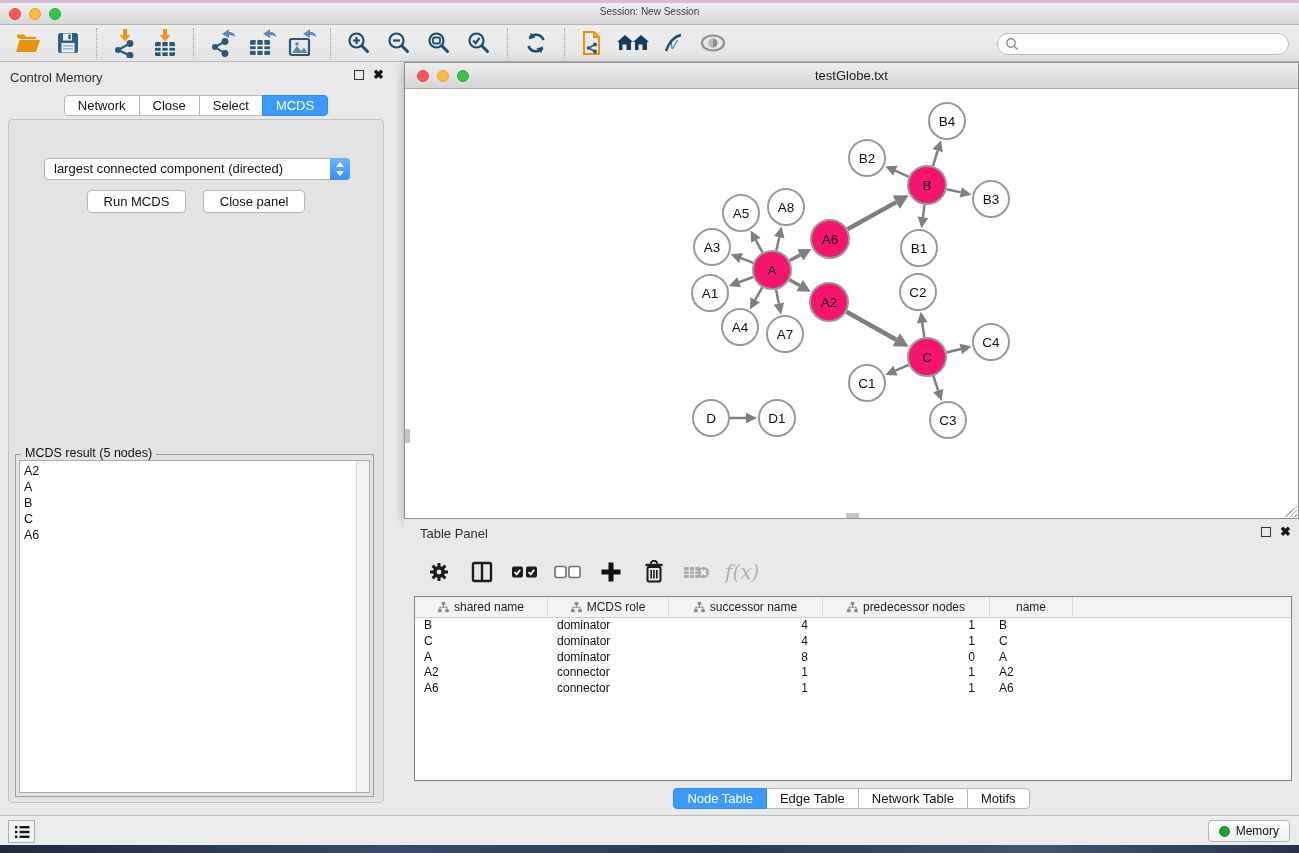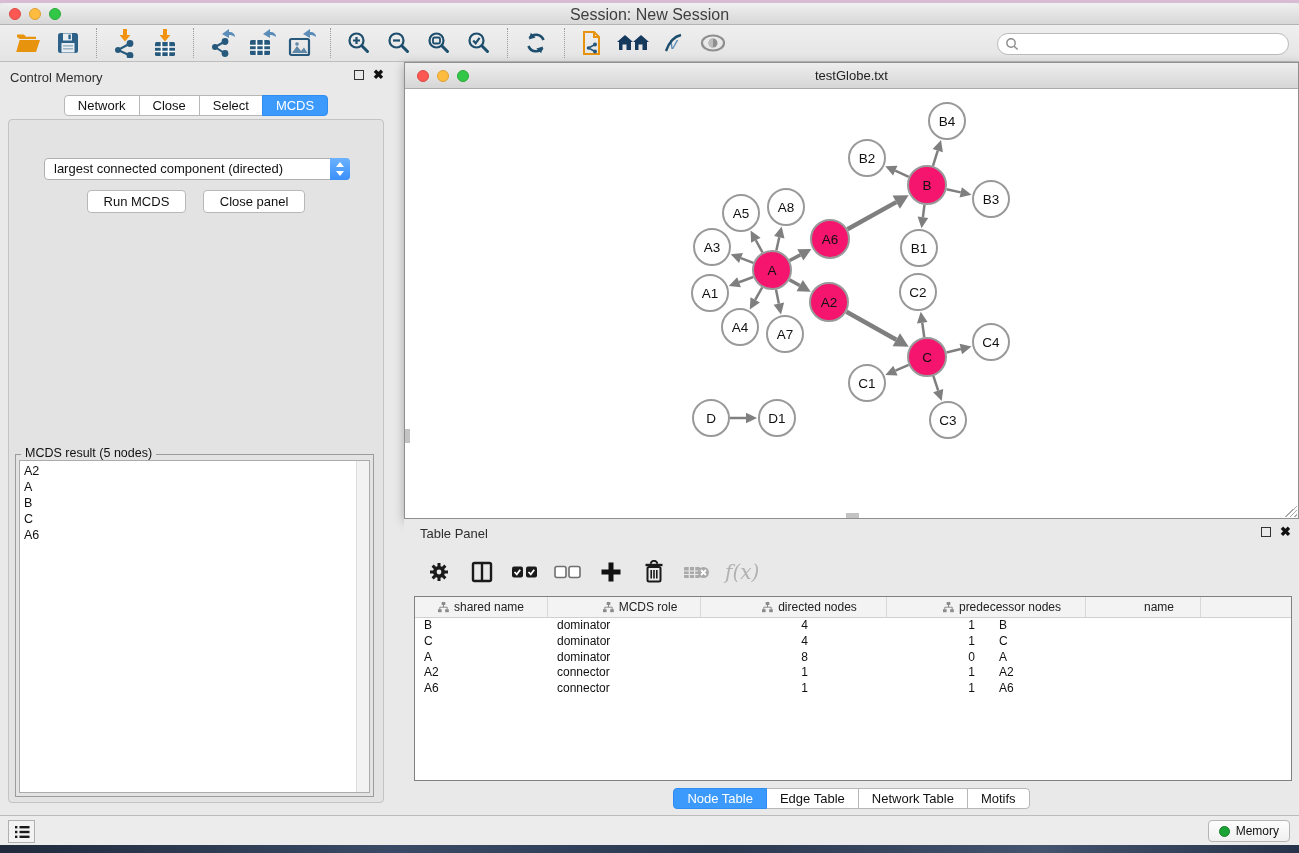--- a/index.html
+++ b/index.html
@@ -7,21 +7,21 @@
   .screen { position: relative; width: 1299px; height: 853px; background:#e9e9e9; overflow: hidden; }
 
   
   .desktop-top { position:absolute; left:0; top:0; width:100%; height:3px; background:#d8bcd6; }
   .desktop-bottom { position:absolute; left:0; top:845px; width:100%; height:8px;
     background:linear-gradient(90deg,#1f2a3c,#3a4a66 30%,#2a3850 55%,#44536e 80%,#26334a); }
 
   
   .titlebar { position:absolute; left:0; top:3px; width:100%; height:22px;
     background:linear-gradient(#f0f0f0,#d7d7d7); border-bottom:1px solid #b4b4b4; border-radius:6px 6px 0 0; }
-  .titlebar .title { position:absolute; left:0; right:0; top:3px; text-align:center; font-size:16px; color:#3f3f3f; }
+  .titlebar .title { position:absolute; left:0; right:0; top:3px; text-align:center; font-size:10px; color:#3f3f3f; }
   .lights { position:absolute; left:9px; top:5px; display:flex; gap:8px; }
   .light { width:12px; height:12px; border-radius:50%; }
   .light.red { background:#fc5753; border:1px solid #dd4946; }
   .light.yellow { background:#fdbc40; border:1px solid #dfa133; }
   .light.green { background:#33c748; border:1px solid #2aa938; }
 
   
   .toolbar { position:absolute; left:0; top:25px; width:100%; height:37px;
     background:linear-gradient(#efefef,#e4e4e4); border-bottom:1px solid #bdbdbd;
     display:flex; align-items:center; padding-left:8px; }
@@ -83,21 +83,21 @@
       transparent 68%, #aaa 68%, #aaa 74%, transparent 74%, transparent 86%, #aaa 86%, #aaa 92%, transparent 92%); }
 
   
   .tp { position:absolute; left:404px; top:519px; width:895px; height:296px; background:#e9e9e9; }
   .tp-header { position:relative; height:28px; }
   .tp-header .ph-title { position:absolute; left:16px; top:7px; font-size:13px; color:#2e2e2e; }
   .tp-toolbar { position:absolute; left:10px; top:32px; height:42px; display:flex; align-items:center; gap:13px; padding-left:10px; }
   .tp-tool { width:30px; height:30px; display:flex; align-items:center; justify-content:center; }
   .fx { font-family:"DejaVu Serif", serif; font-style:italic; font-size:20px; color:#b1b1b1; }
   .tbl-wrap { position:absolute; left:10px; right:7px; top:77px; bottom:34px; background:#fff; border:1px solid #808080; overflow:hidden; }
-  .tbl-head { display:flex; height:21px; background:#f3f3f3; border-bottom:1px solid #cfcfcf;gap:32px; }
+  .tbl-head { display:flex; height:21px; background:#f3f3f3; border-bottom:1px solid #cfcfcf; }
   .th { display:flex; align-items:center; justify-content:center; gap:5px; font-size:12px; color:#222;
     border-right:1px solid #d8d8d8; height:100%; }
   .tbl-row { display:flex; height:15.8px; }
   .td { font-size:12px; color:#111; line-height:15.8px; white-space:nowrap; overflow:hidden; }
   .td.l { text-align:left; padding-left:9px; }
   .td.r { text-align:right; padding-right:15px; }
   .tp-tabs { position:absolute; left:0; right:0; bottom:6px; text-align:center; }
 
   
   .status { position:absolute; left:0; top:815px; width:100%; height:30px; background:#ececec; border-top:1px solid #bcbcbc; }
@@ -484,21 +484,21 @@
           </div>
           <div class="th" style="width: 154px;">
             <svg width="11" height="11" viewBox="0 0 11 11">
               <g fill="#8a8a8a">
                 <rect x="3.7" y="0" width="3.6" height="3"></rect>
                 <rect x="0" y="7.2" width="3.6" height="3"></rect>
                 <rect x="7.2" y="7.2" width="3.6" height="3"></rect>
               </g>
               <path stroke="#8a8a8a" stroke-width="1" fill="none" d="M5.5 3 v2.2 M1.8 7.2 v-2 h7.4 v2"></path>
             </svg>
-            <span>directed nodes</span>
+            <span>successor name</span>
           </div>
           <div class="th" style="width: 167px;">
             <svg width="11" height="11" viewBox="0 0 11 11">
               <g fill="#8a8a8a">
                 <rect x="3.7" y="0" width="3.6" height="3"></rect>
                 <rect x="0" y="7.2" width="3.6" height="3"></rect>
                 <rect x="7.2" y="7.2" width="3.6" height="3"></rect>
               </g>
               <path stroke="#8a8a8a" stroke-width="1" fill="none" d="M5.5 3 v2.2 M1.8 7.2 v-2 h7.4 v2"></path>
             </svg>

